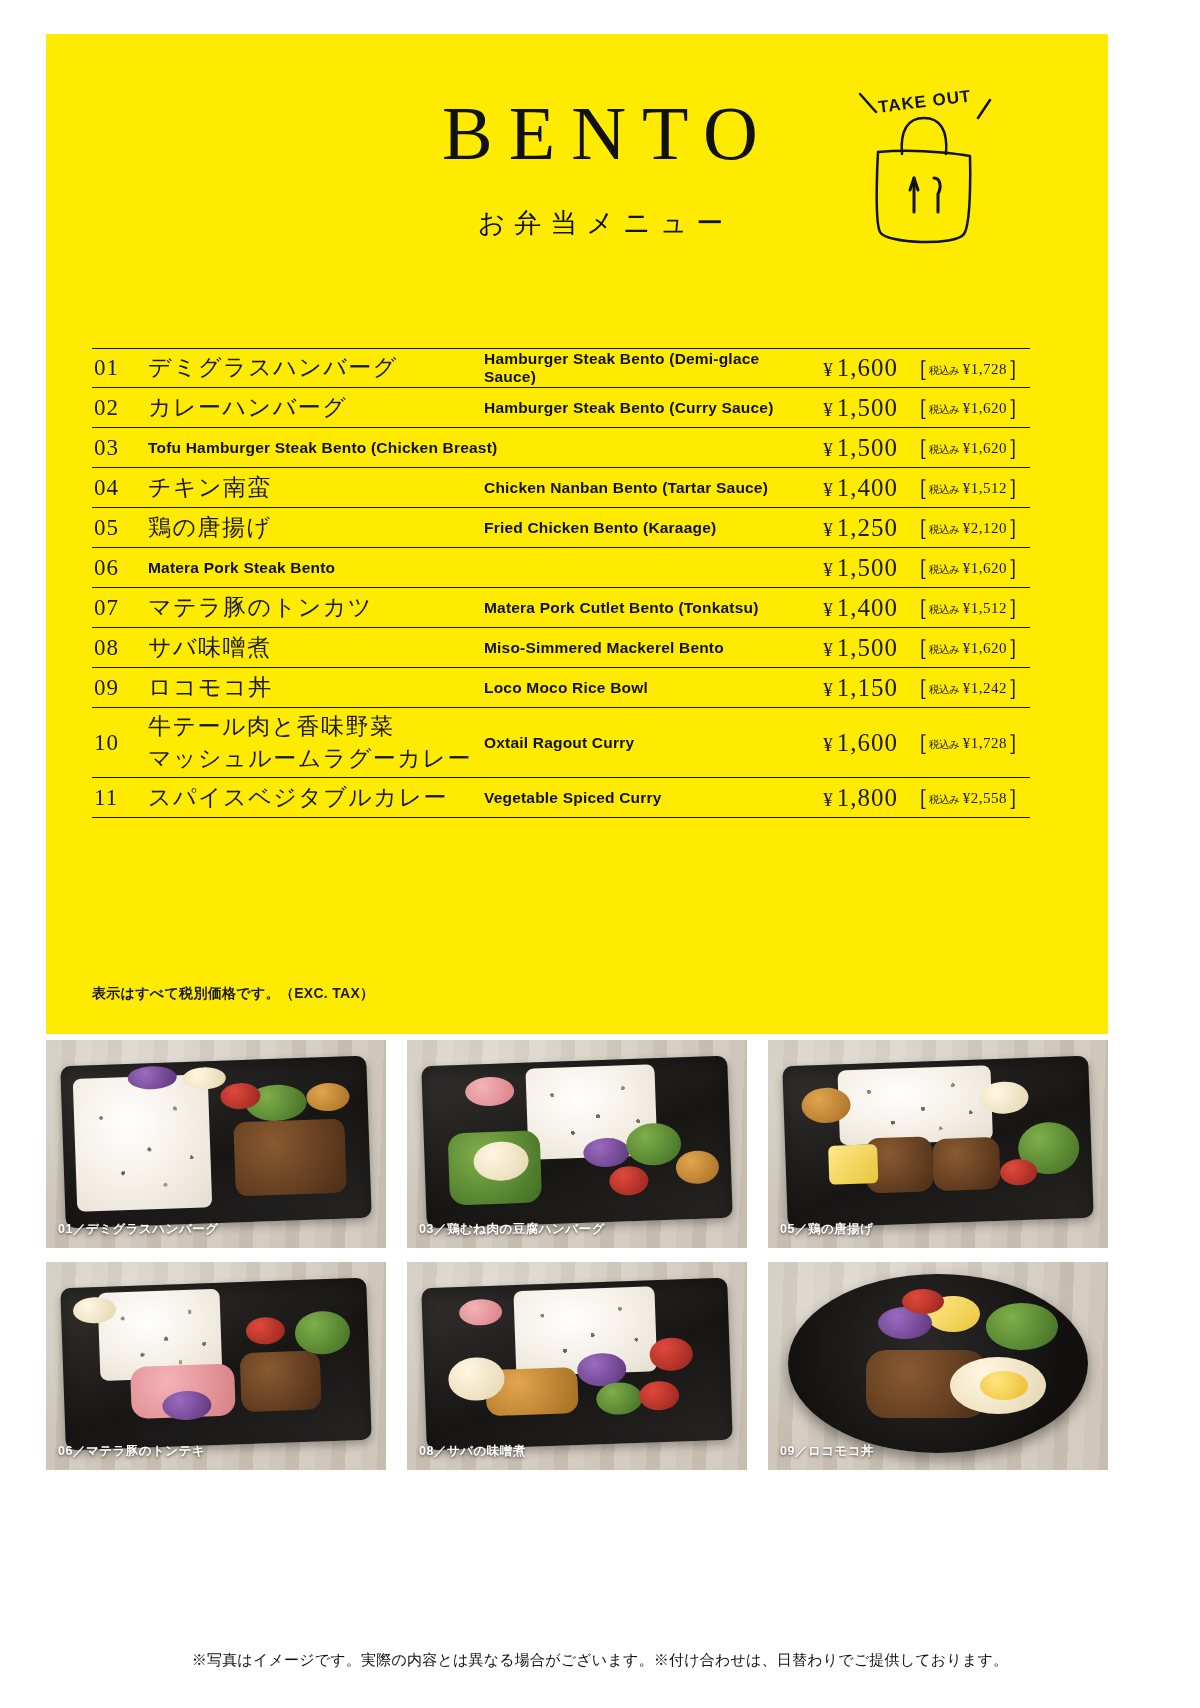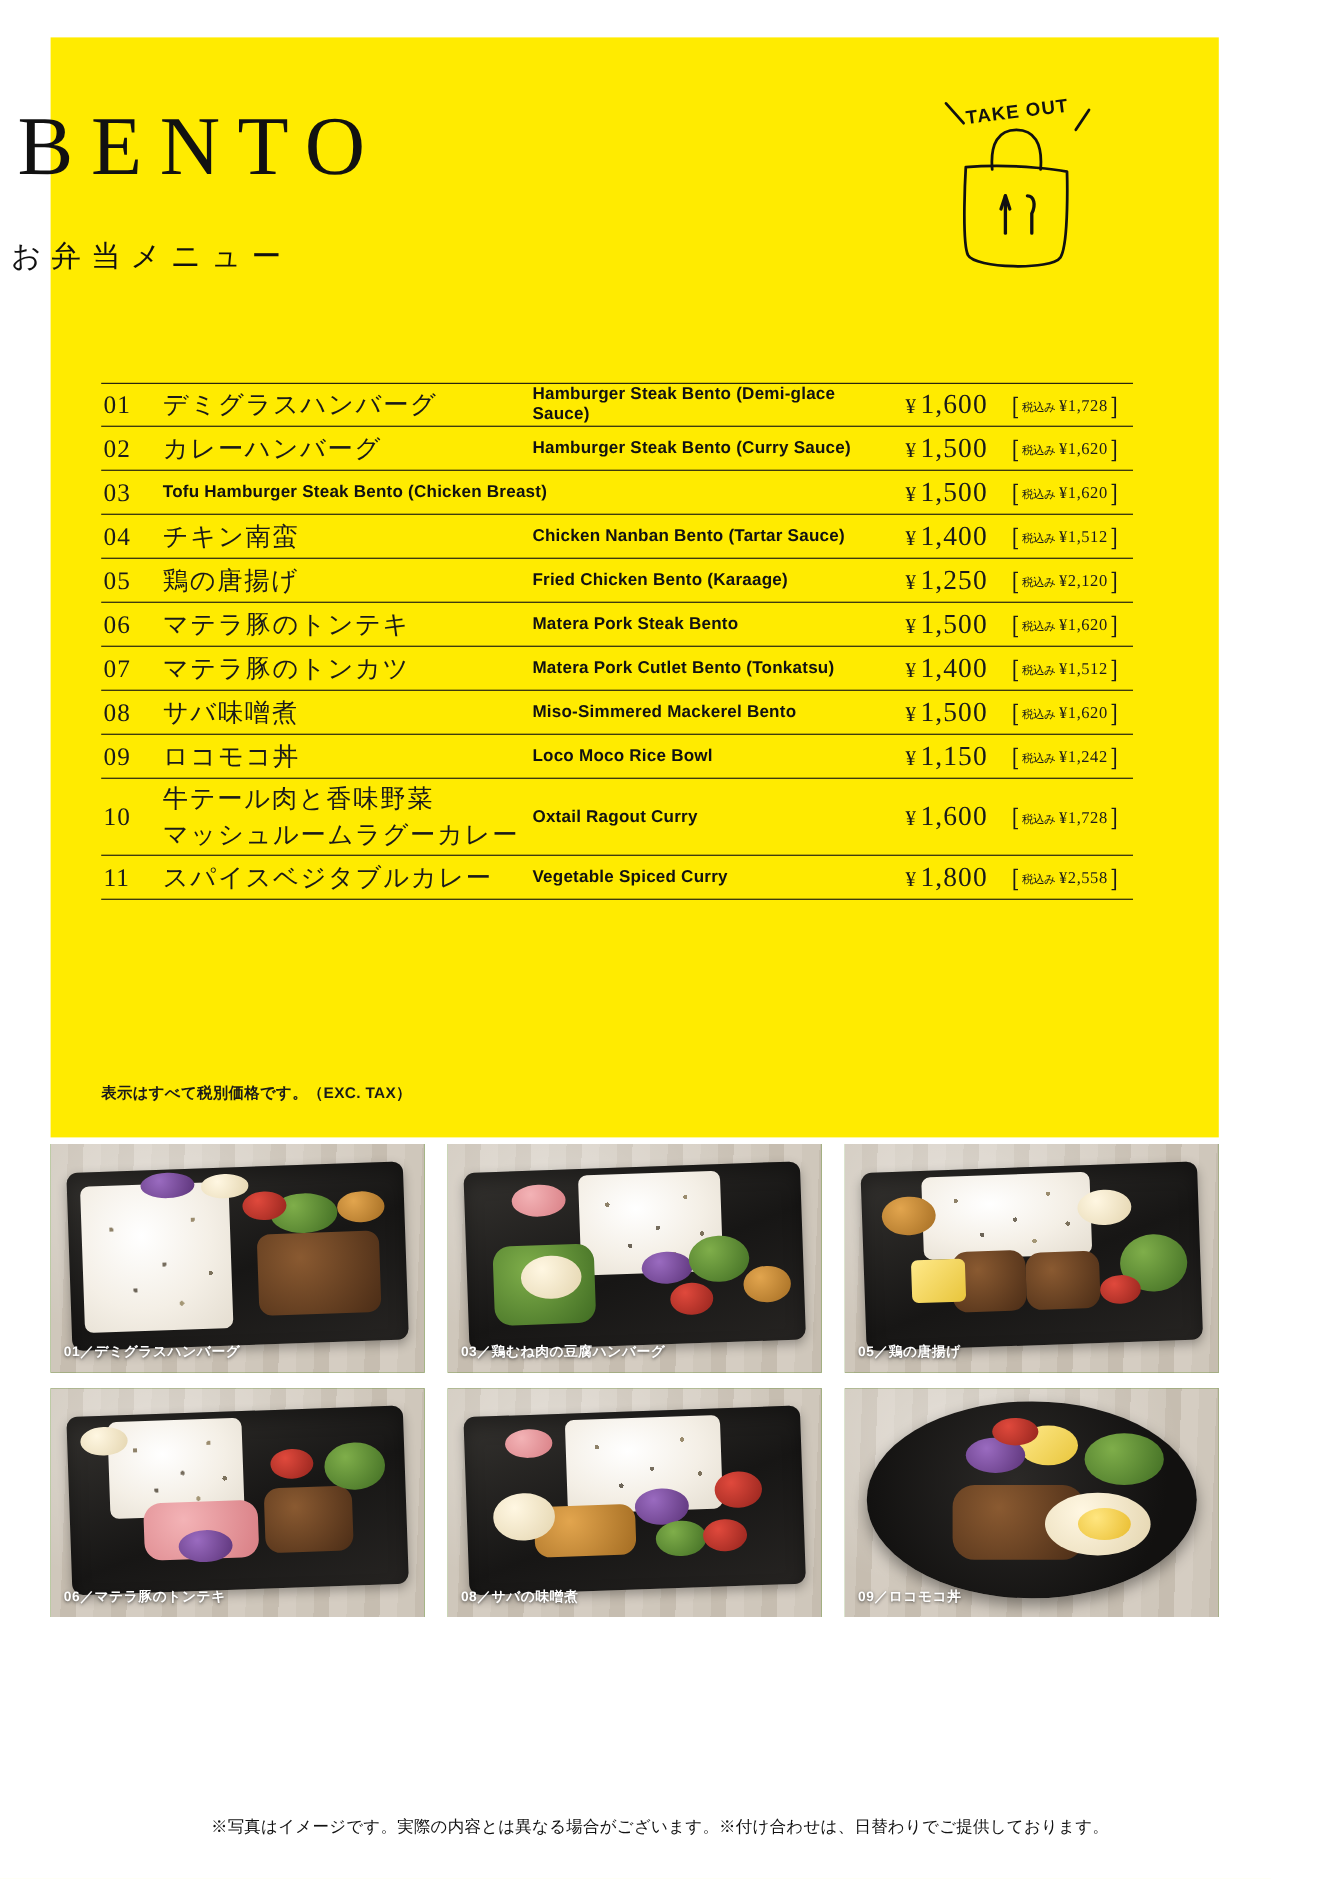--- a/index.html
+++ b/index.html
@@ -21,35 +21,36 @@
     left: 46px; top: 34px;
     width: 1062px; height: 1000px;
     background: #ffeb00;
   }
 
   
   .header {
     position: absolute;
     left: 0; top: 90px;
     width: 100%;
+    text-align: center;
   }
   .brand-title {
     font-family: "Liberation Serif", serif;
     font-size: 76px;
     letter-spacing: 16px;
     font-weight: 400;
     margin: 0;
     padding-left: 16px;
     color: #111;
   }
   .brand-sub {
     font-family: "Liberation Serif", serif;
     font-size: 27px;
     letter-spacing: 9px;
-    margin-top: 38px;
+    margin-top: 28px;
     padding-left: 10px;
     color: #111;
   }
 
   
   .takeout {
     position: absolute;
     left: 830px; top: 60px;
     width: 190px; height: 200px;
   }
@@ -303,23 +304,20 @@
     <div class="m-ja">
         <span class="ln">鶏の唐揚げ</span>
       </div>
     <div class="m-en">Fried Chicken Bento (Karaage)</div>
     <div class="m-price"><span class="yen">¥</span><span>1,250</span></div>
     <div class="m-tax"><span class="brk-l">［</span><span class="taxlabel">税込み</span> <span class="taxval">¥2,120</span><span class="brk-r">］</span></div>
   </div>
 
   <div class="menu-row">
     <div class="m-num">06</div>
-    <div class="m-ja">
-        <span class="ln">マテラ豚のトンテキ</span>
-      </div>
     <div class="m-en">Matera Pork Steak Bento</div>
     <div class="m-price"><span class="yen">¥</span><span>1,500</span></div>
     <div class="m-tax"><span class="brk-l">［</span><span class="taxlabel">税込み</span> <span class="taxval">¥1,620</span><span class="brk-r">］</span></div>
   </div>
 
   <div class="menu-row">
     <div class="m-num">07</div>
     <div class="m-ja">
         <span class="ln">マテラ豚のトンカツ</span>
       </div>

